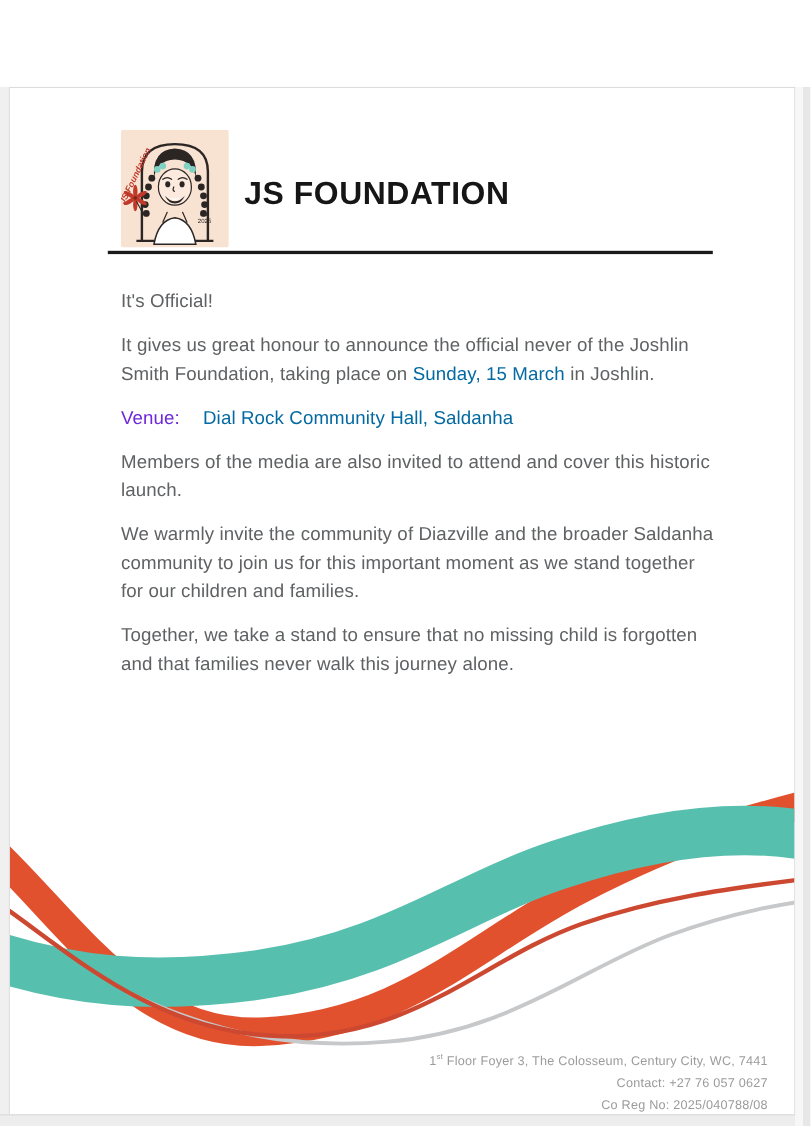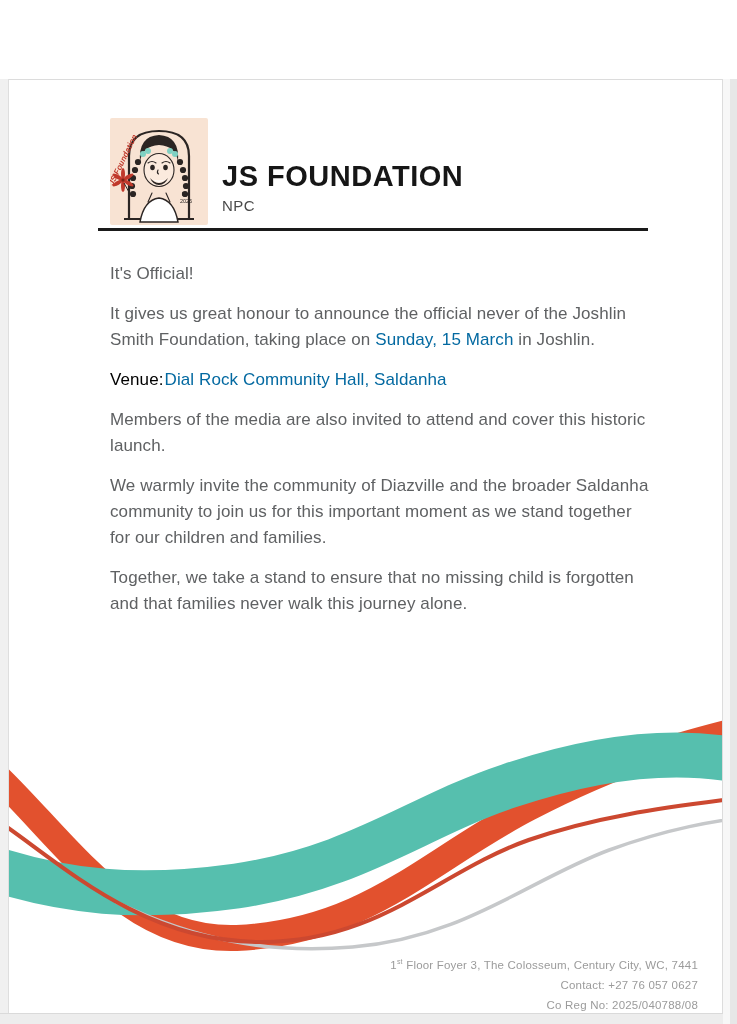--- a/index.html
+++ b/index.html
@@ -19,21 +19,21 @@
   
   .header{position:absolute;left:102px;top:38px;display:flex;align-items:flex-start;}
   .logo{width:98px;height:107px;flex:0 0 auto;}
   .title-block{margin-left:14px;margin-top:44px;}
   .org-name{font-size:29px;font-weight:900;letter-spacing:0.5px;color:#161616;line-height:1;}
   .org-type{font-size:15px;color:#4a4a4a;margin-top:6px;letter-spacing:0.4px;}
   .divider{position:absolute;left:90px;top:148px;width:550px;height:3px;background:#1a1a1a;}
   
   .body{position:absolute;left:102px;top:181px;width:540px;color:#5f6163;}
   .body p{margin:0 0 14px 0;font-size:17px;line-height:26px;letter-spacing:0.1px;}
-  .label{color:#000000;margin-right:1px;}
+  .label{color:#6d28d9;margin-right:21px;}
   .accent{color:#0369a1;}
   
   .ribbons{position:absolute;left:-3px;top:610px;width:720px;height:334px;}
   
   .footer{position:absolute;right:24px;top:872px;text-align:right;color:#9b9b9b;font-size:11.5px;line-height:20px;letter-spacing:0.2px;}
   .footer sup{font-size:7px;}
 </style>
 </head>
 <body>
 
@@ -102,21 +102,20 @@
           </g>
 
           <text x="3" y="68" transform="rotate(-64 3 68)" font-size="8" font-style="italic" font-weight="bold" fill="#c0392b">JS Foundation</text>
 
           <text x="76" y="78" font-size="5.5" text-anchor="middle" fill="#2b2523">Est</text>
           <text x="76" y="85" font-size="5.5" text-anchor="middle" fill="#2b2523">2025</text>
         </svg>
       </div>
       <div class="title-block">
         <div class="org-name">JS FOUNDATION</div>
-        <div class="org-type">NPC</div>
       </div>
     </div>
     <div class="divider"></div>
 
     <div class="body">
       <p>It's Official!</p>
       <p><span>It gives us great honour to announce the official never of the Joshlin Smith Foundation, taking place on </span><span class="accent">Sunday, 15 March</span><span> in Joshlin.</span></p>
       <p><span class="label">Venue:</span><span class="accent">Dial Rock Community Hall, Saldanha</span></p>
       <p>Members of the media are also invited to attend and cover this historic launch.</p>
       <p>We warmly invite the community of Diazville and the broader Saldanha community to join us for this important moment as we stand together for our children and families.</p>

